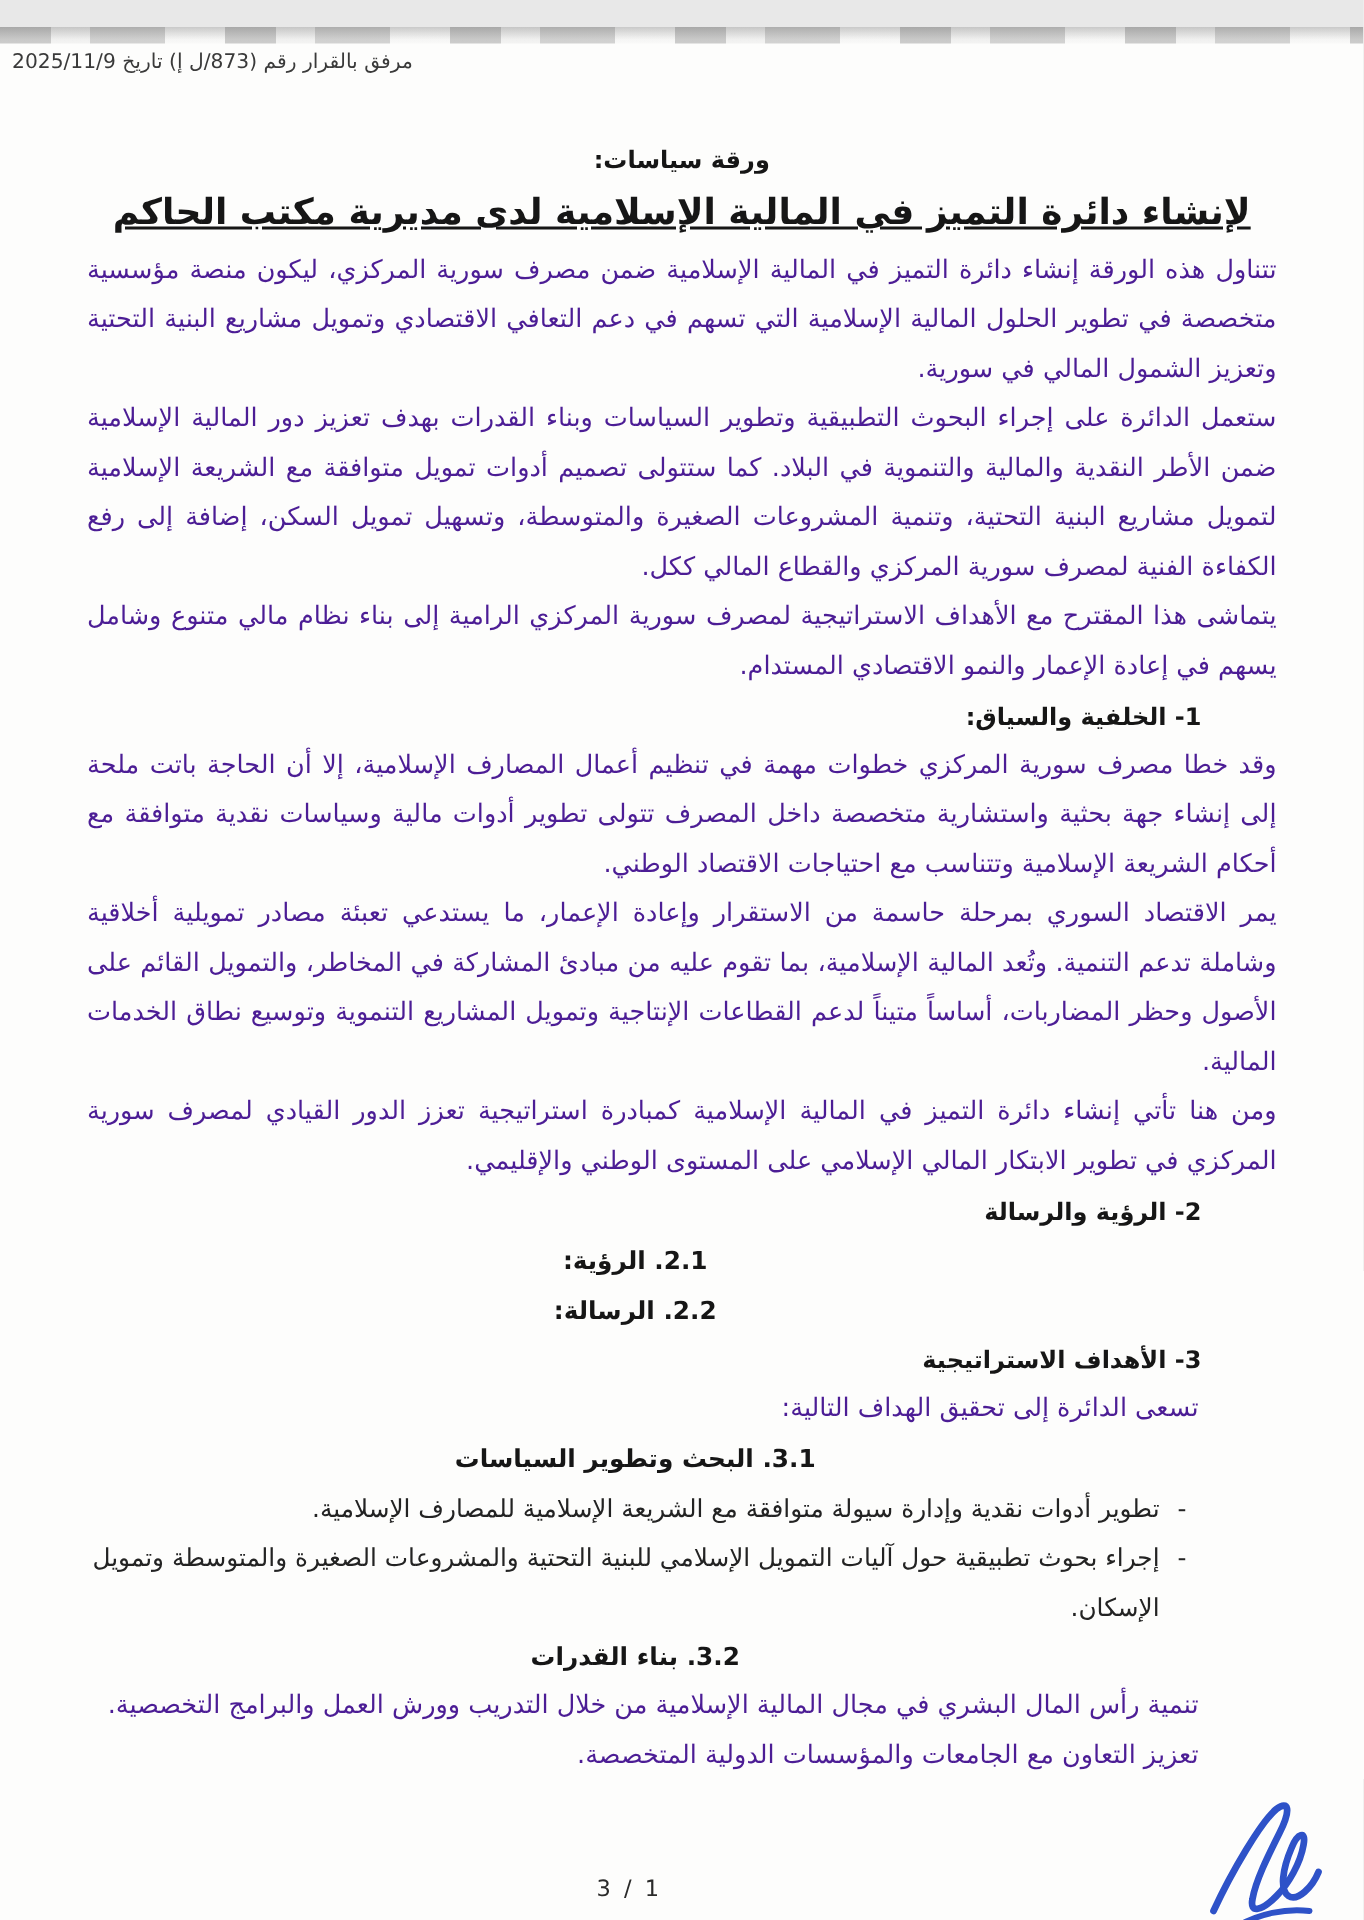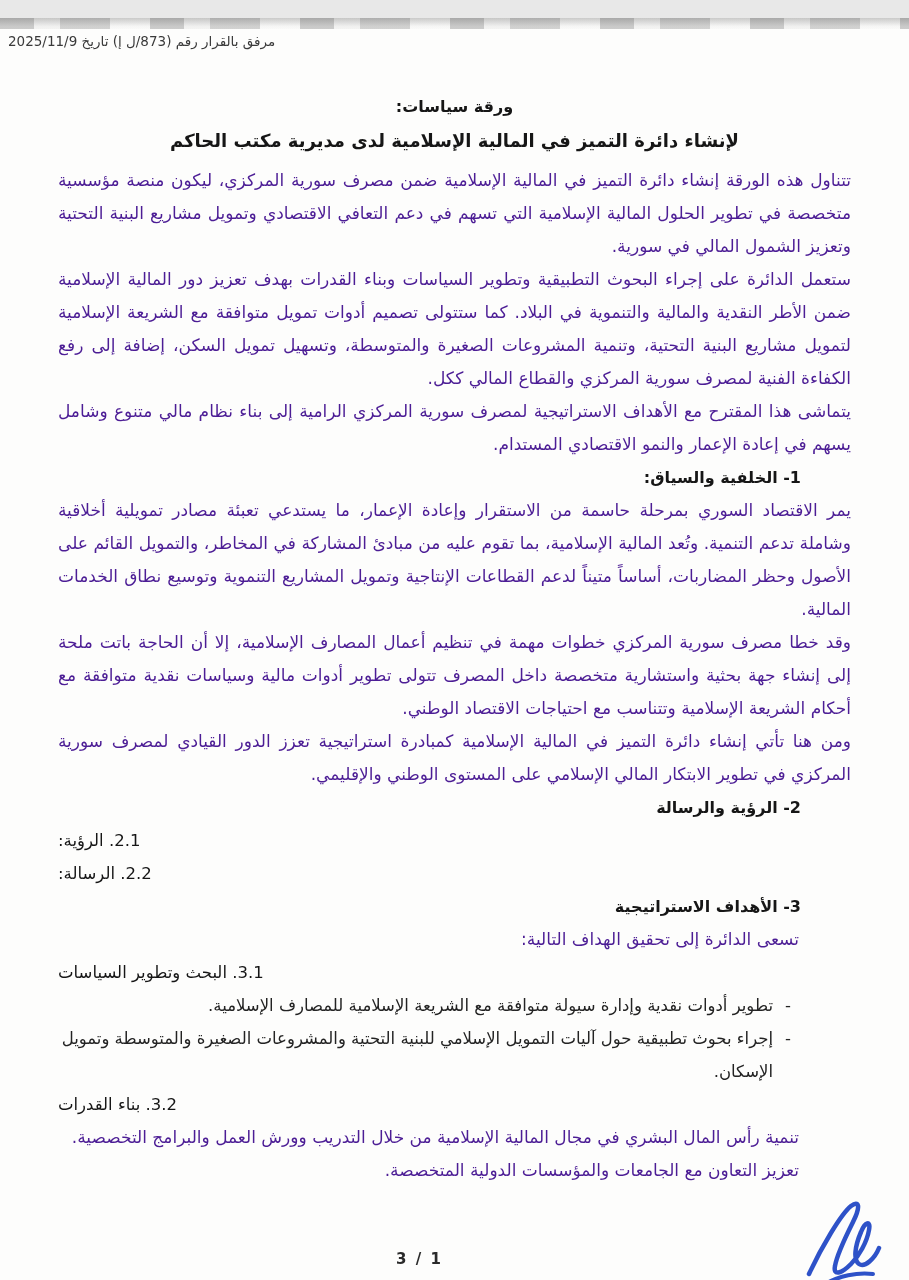--- a/index.html
+++ b/index.html
@@ -29,42 +29,42 @@
     font-size:13.5px;color:#3a3a3a;direction:rtl;
     letter-spacing:.2px;
   }
   .doc-body{
     position:absolute;top:76px;right:58px;left:58px;
   }
   .title{
     text-align:center;font-weight:bold;color:#161616;
     font-size:16px;line-height:26px;margin:0 0 8px 0;
   }
-  .title.sub{font-size:18px;margin:0 0 10px 0;}
+  .title.sub{font-size:24px;margin:0 0 10px 0;text-decoration:underline;}
   .para{
     margin:0;font-size:17px;line-height:33px;
     text-align:justify;color:#4c1d95;
   }
   .para.indent{padding-right:52px;text-align:right;}
   .h1{
     margin:0;font-size:16px;line-height:33px;font-weight:bold;
     color:#161616;padding-right:50px;text-align:right;
   }
   .h2{
-    margin:0;font-size:16.5px;line-height:33px;font-weight:normal;
-    color:#161616;padding-right:62px;text-align:left;
+    margin:0;font-size:16.5px;line-height:33px;font-weight:bold;
+    color:#161616;padding-right:62px;text-align:center;
   }
   .bullet{
     display:flex;gap:12px;padding-right:60px;
     font-size:16.5px;line-height:33px;color:#232323;
   }
   .bullet .dash{flex:0 0 auto;}
   .page-number{
     position:absolute;bottom:30px;left:0;right:70px;
-    text-align:center;font-size:15px;font-weight:bold;color:#2a2a2a;
+    text-align:center;font-size:15px;font-weight:normal;color:#2a2a2a;
     direction:ltr;letter-spacing:2px;
   }
   .signature{
     position:absolute;right:18px;bottom:-22px;width:96px;height:132px;
   }
 </style>
 </head>
 <body>
 
 <div class="page">
@@ -76,22 +76,22 @@
   <div class="doc-body">
 
     <div class="title">ورقة سياسات:</div>
     <div class="title sub">لإنشاء دائرة التميز في المالية الإسلامية لدى مديرية مكتب الحاكم</div>
 
     <p class="para">تتناول هذه الورقة إنشاء دائرة التميز في المالية الإسلامية ضمن مصرف سورية المركزي، ليكون منصة مؤسسية متخصصة في تطوير الحلول المالية الإسلامية التي تسهم في دعم التعافي الاقتصادي وتمويل مشاريع البنية التحتية وتعزيز الشمول المالي في سورية.</p>
     <p class="para">ستعمل الدائرة على إجراء البحوث التطبيقية وتطوير السياسات وبناء القدرات بهدف تعزيز دور المالية الإسلامية ضمن الأطر النقدية والمالية والتنموية في البلاد. كما ستتولى تصميم أدوات تمويل متوافقة مع الشريعة الإسلامية لتمويل مشاريع البنية التحتية، وتنمية المشروعات الصغيرة والمتوسطة، وتسهيل تمويل السكن، إضافة إلى رفع الكفاءة الفنية لمصرف سورية المركزي والقطاع المالي ككل.</p>
     <p class="para">يتماشى هذا المقترح مع الأهداف الاستراتيجية لمصرف سورية المركزي الرامية إلى بناء نظام مالي متنوع وشامل يسهم في إعادة الإعمار والنمو الاقتصادي المستدام.</p>
 
     <h2 class="h1">1- الخلفية والسياق:</h2>
+    <p class="para">وقد خطا مصرف سورية المركزي خطوات مهمة في تنظيم أعمال المصارف الإسلامية، إلا أن الحاجة باتت ملحة إلى إنشاء جهة بحثية واستشارية متخصصة داخل المصرف تتولى تطوير أدوات مالية وسياسات نقدية متوافقة مع أحكام الشريعة الإسلامية وتتناسب مع احتياجات الاقتصاد الوطني.</p>
     <p class="para">يمر الاقتصاد السوري بمرحلة حاسمة من الاستقرار وإعادة الإعمار، ما يستدعي تعبئة مصادر تمويلية أخلاقية وشاملة تدعم التنمية. وتُعد المالية الإسلامية، بما تقوم عليه من مبادئ المشاركة في المخاطر، والتمويل القائم على الأصول وحظر المضاربات، أساساً متيناً لدعم القطاعات الإنتاجية وتمويل المشاريع التنموية وتوسيع نطاق الخدمات المالية.</p>
-    <p class="para">وقد خطا مصرف سورية المركزي خطوات مهمة في تنظيم أعمال المصارف الإسلامية، إلا أن الحاجة باتت ملحة إلى إنشاء جهة بحثية واستشارية متخصصة داخل المصرف تتولى تطوير أدوات مالية وسياسات نقدية متوافقة مع أحكام الشريعة الإسلامية وتتناسب مع احتياجات الاقتصاد الوطني.</p>
     <p class="para">ومن هنا تأتي إنشاء دائرة التميز في المالية الإسلامية كمبادرة استراتيجية تعزز الدور القيادي لمصرف سورية المركزي في تطوير الابتكار المالي الإسلامي على المستوى الوطني والإقليمي.</p>
 
     <h2 class="h1">2- الرؤية والرسالة</h2>
     <h3 class="h2">2.1. الرؤية:</h3>
     <h3 class="h2">2.2. الرسالة:</h3>
 
     <h2 class="h1">3- الأهداف الاستراتيجية</h2>
     <p class="para indent">تسعى الدائرة إلى تحقيق الهداف التالية:</p>
 
     <h3 class="h2">3.1. البحث وتطوير السياسات</h3>

